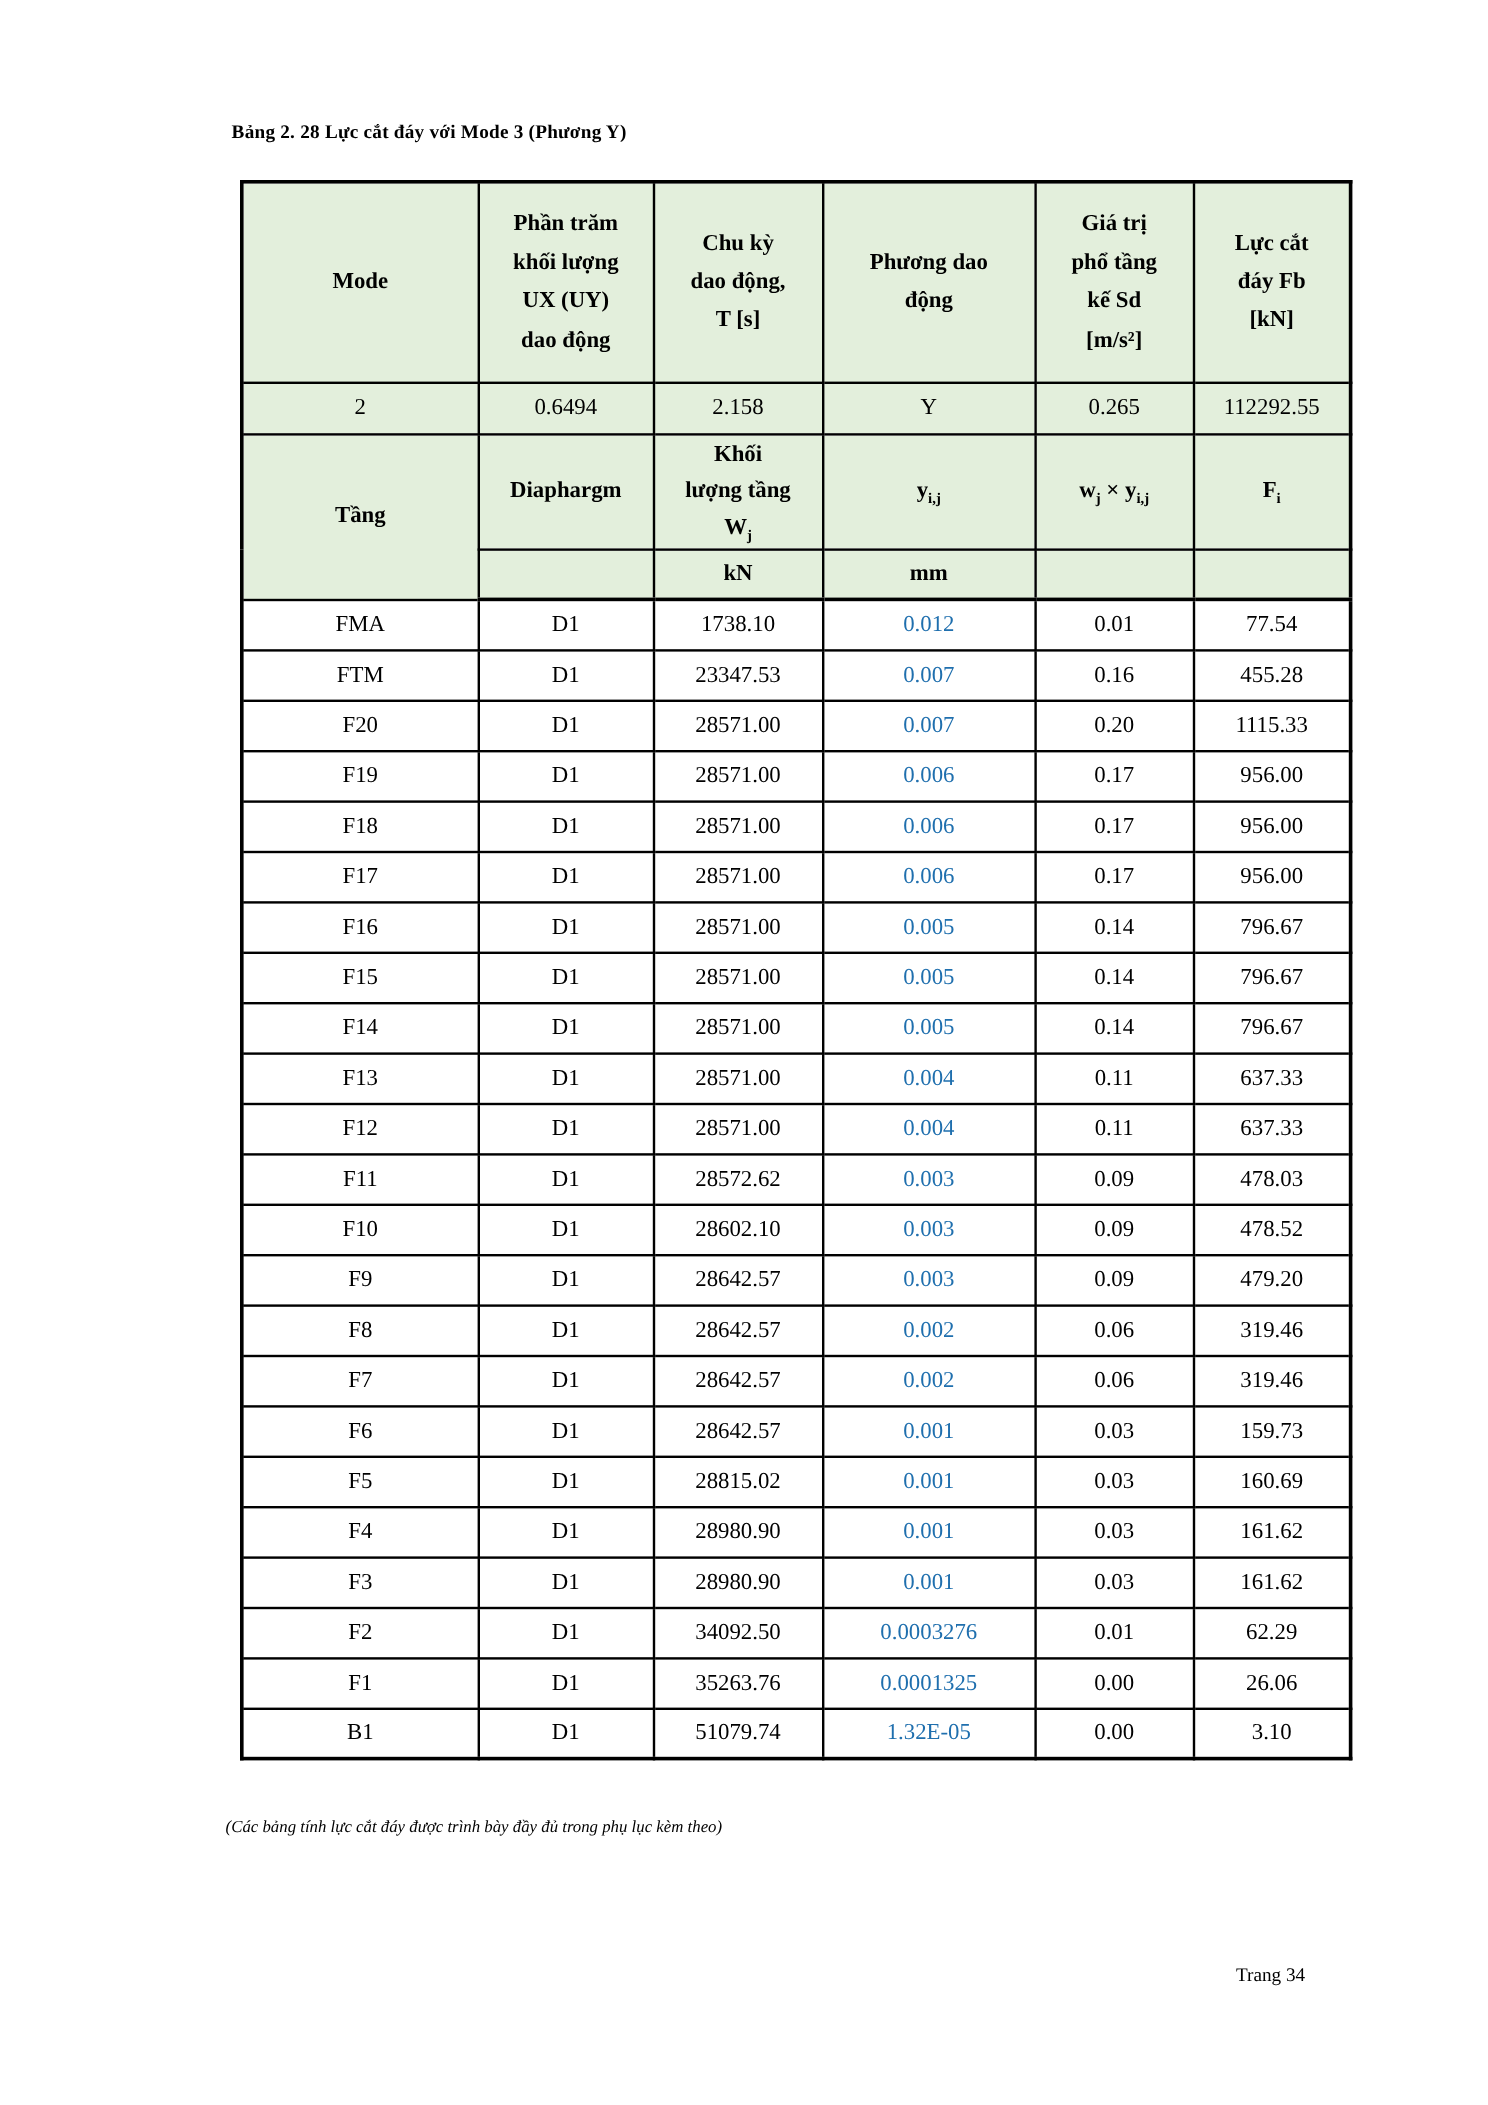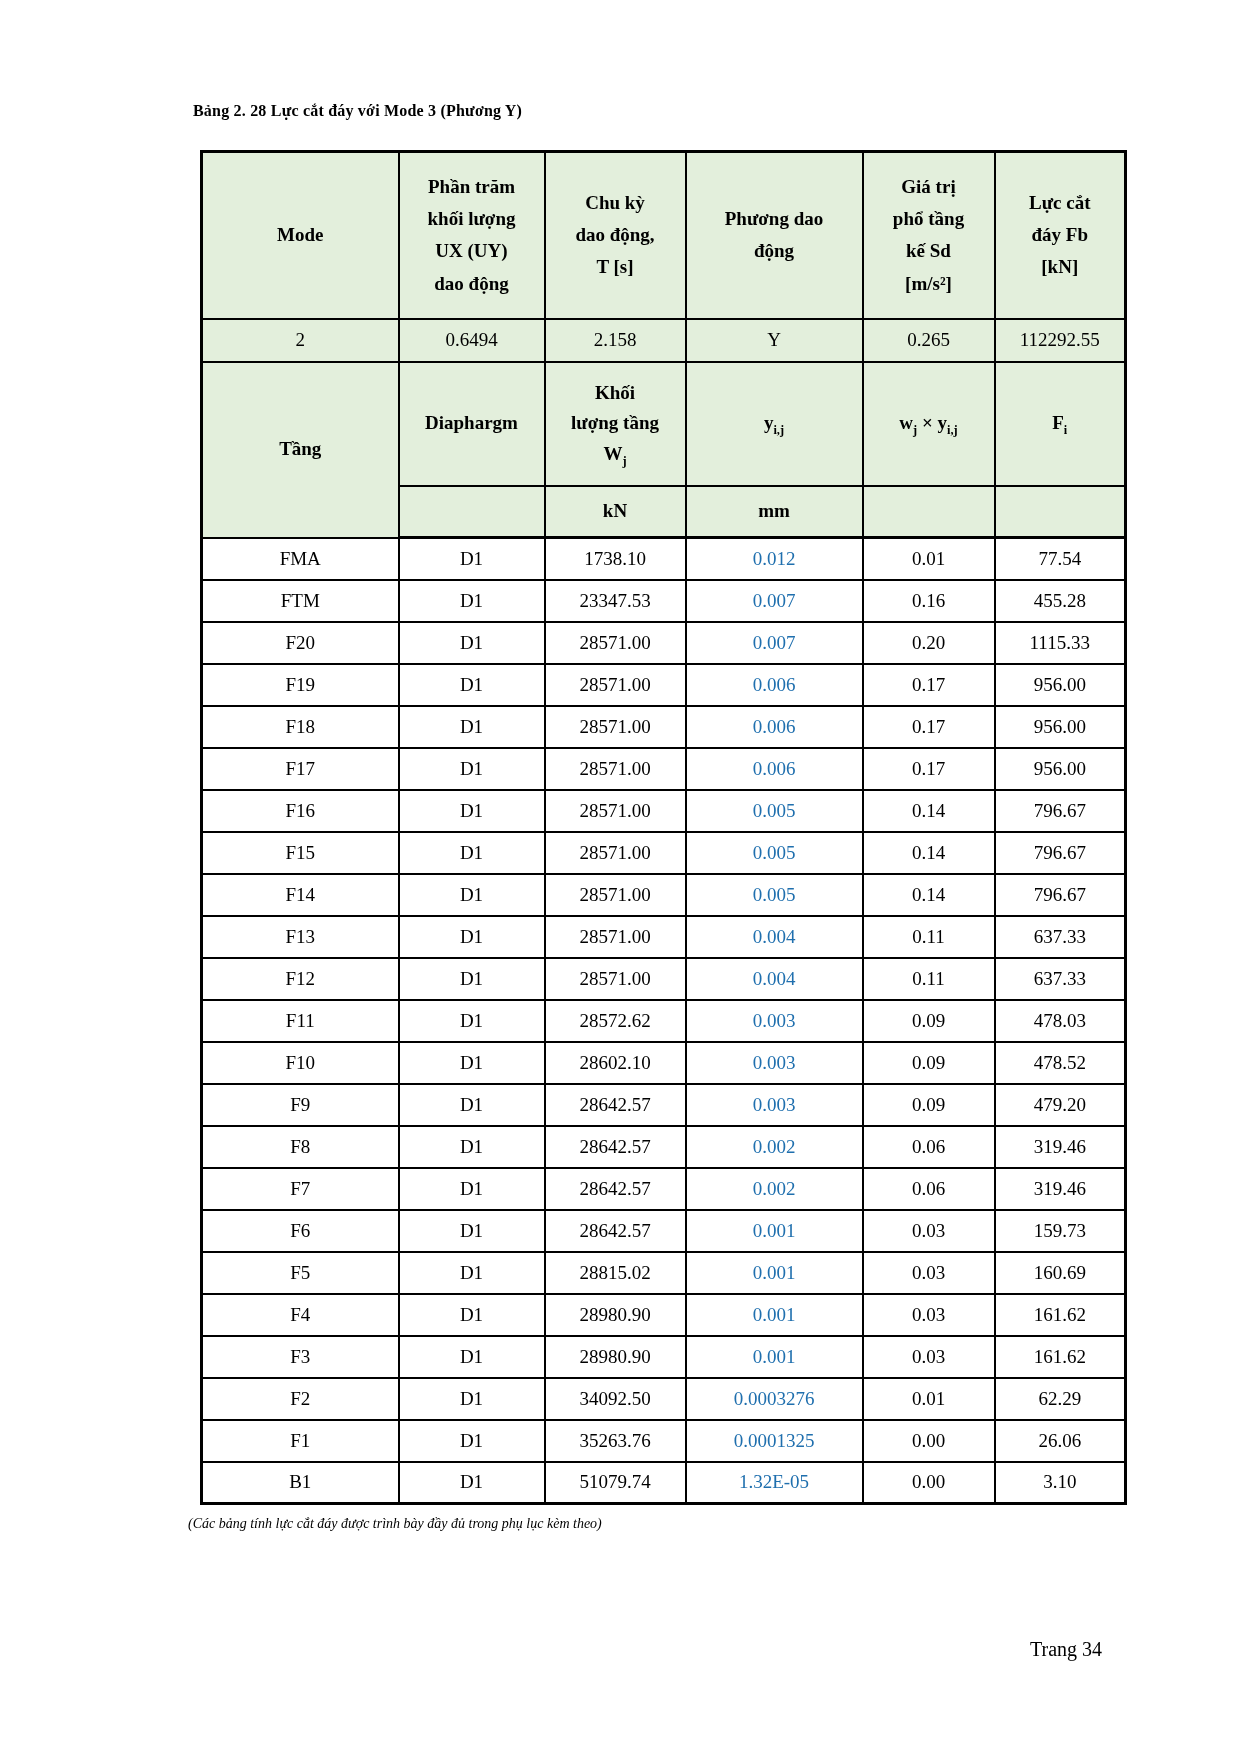--- a/index.html
+++ b/index.html
@@ -30,37 +30,37 @@
   }
   tr.h1 td {
     height: 167px;
     background: var(--green);
     font-weight: bold;
     white-space: pre-line;
     line-height: 1.7;
   }
   tr.mode td { height: 43px; background: var(--green); }
   tr.h2 td {
-    height: 124px;
+    height: 96px;
     background: var(--green);
     font-weight: bold;
     line-height: 1.6;
     white-space: pre-line;
   }
-  tr.units td { height: 52px; background: var(--green); font-weight: bold; border-bottom: 3px solid #000; }
+  tr.units td { height: 42px; background: var(--green); font-weight: bold; border-bottom: 3px solid #000; }
   tbody.rows td { height: 42px; background: #ffffff; }
   td.blue { color: var(--blue); }
   sub { font-size: 0.65em; line-height: 0; }
   .footnote {
     position: absolute; left: 188px; top: 1516px;
     font-size: 14px; font-style: italic;
   }
   .pagenum {
     position: absolute; left: 1030px; top: 1638px;
-    font-size: 20px;
+    font-size: 16px;
   }
 </style>
 </head>
 <body>
 
 <div class="page">
 
   <div class="doc-title">Bảng 2. 28 Lực cắt đáy với Mode 3 (Phương Y)</div>
 
   <table class="main">

